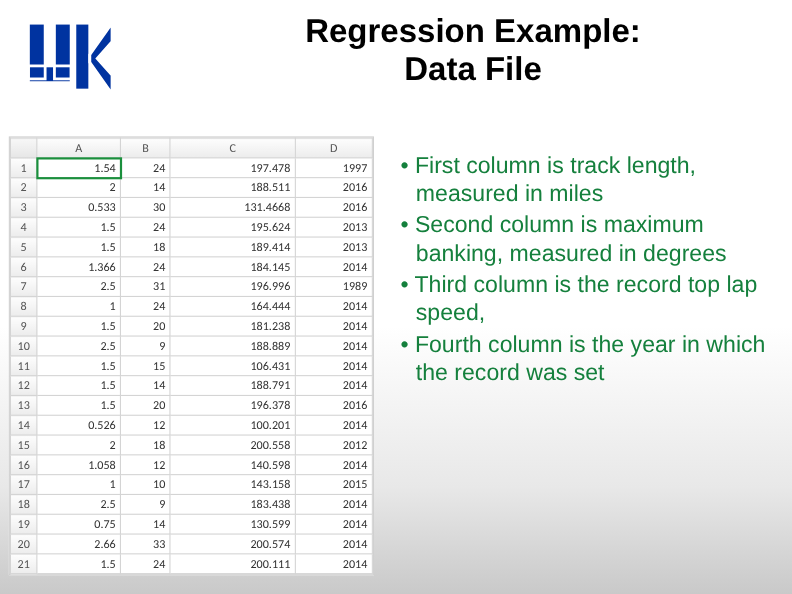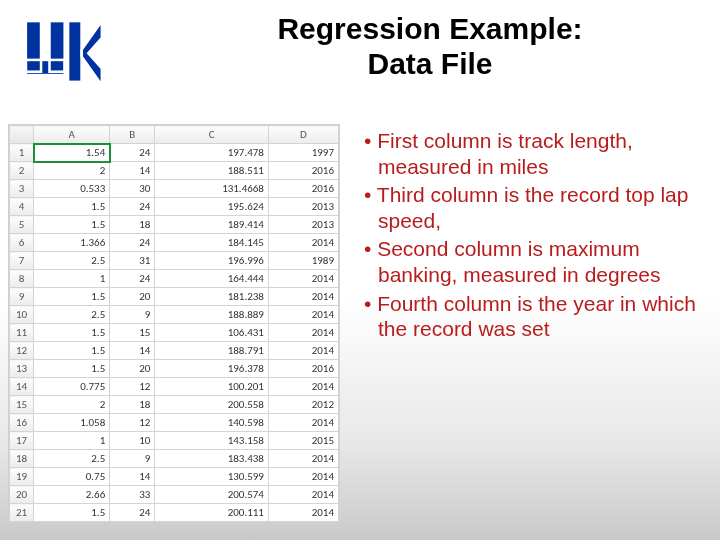--- a/index.html
+++ b/index.html
@@ -40,22 +40,22 @@
     background: linear-gradient(#fdfdfd,#ececec);
     text-align: center; width: 24px; color: #555;
   }
   .sheet td.num { text-align: right; }
   .sel {
     outline: 2px solid #1a8f3c; outline-offset: -1px;
     position: relative;
     margin-left: 36px;
   }
   .bullets {
-    position: absolute; top: 128px; left: 360px; width: 346px;
-    font-size: 21px; line-height: 1.22; color: #b91c1c;
+    position: absolute; top: 138px; left: 360px; width: 346px;
+    font-size: 21px; line-height: 1.22; color: #15803d;
   }
   .bullets ul { list-style: none; }
   .bullets li { margin-bottom: 3px; padding-left: 18px; text-indent: -14px; }
   .bullets li::before { content: "• "; }
   .bullets .cont { padding-left: 20px; text-indent: 0; }
 </style>
 </head>
 <body>
 
 <div class="logo">
@@ -180,21 +180,21 @@
         </tr>
         <tr>
           <td class="rowhdr">13</td>
           <td class="num">1.5</td>
           <td class="num">20</td>
           <td class="num">196.378</td>
           <td class="num">2016</td>
         </tr>
         <tr>
           <td class="rowhdr">14</td>
-          <td class="num">0.775</td>
+          <td class="num">0.526</td>
           <td class="num">12</td>
           <td class="num">100.201</td>
           <td class="num">2014</td>
         </tr>
         <tr>
           <td class="rowhdr">15</td>
           <td class="num">2</td>
           <td class="num">18</td>
           <td class="num">200.558</td>
           <td class="num">2012</td>
@@ -241,17 +241,17 @@
           <td class="num">200.111</td>
           <td class="num">2014</td>
         </tr>
       </tbody>
   </table>
 </div>
 
 <div class="bullets">
   <ul>
     <li>First column is track length, measured in miles</li>
+    <li>Second column is maximum banking, measured in degrees</li>
     <li>Third column is the record top lap speed,</li>
-    <li>Second column is maximum banking, measured in degrees</li>
     <li>Fourth column is the year in which the record was set</li>
   </ul>
 </div>
 
 </body></html>

